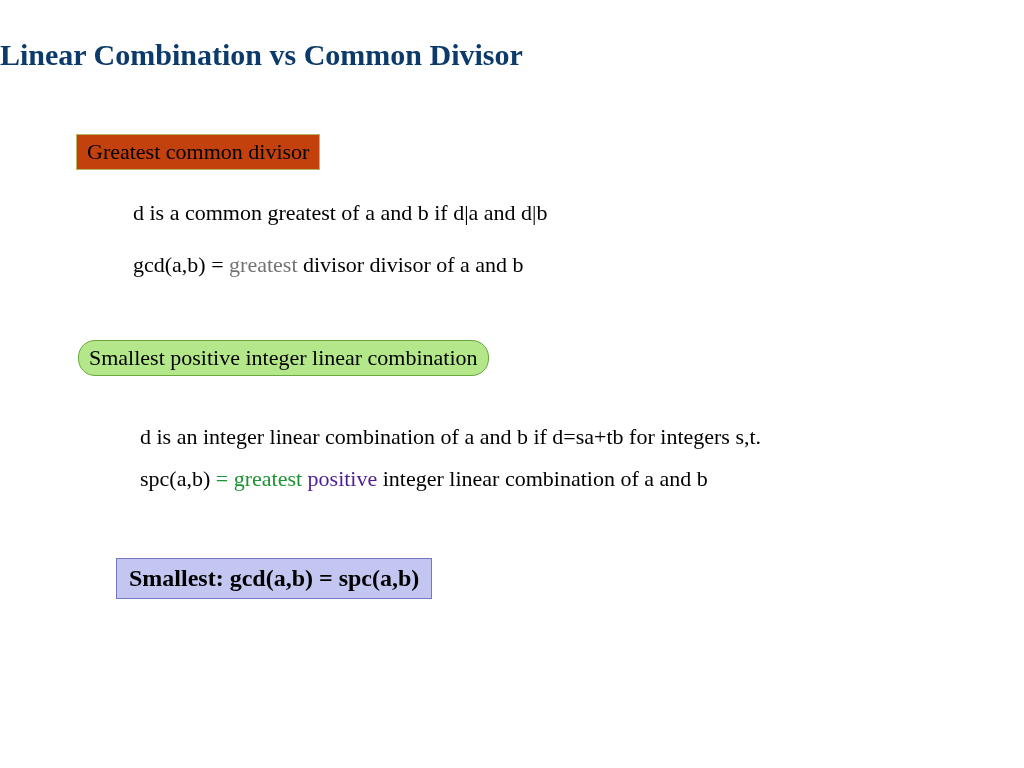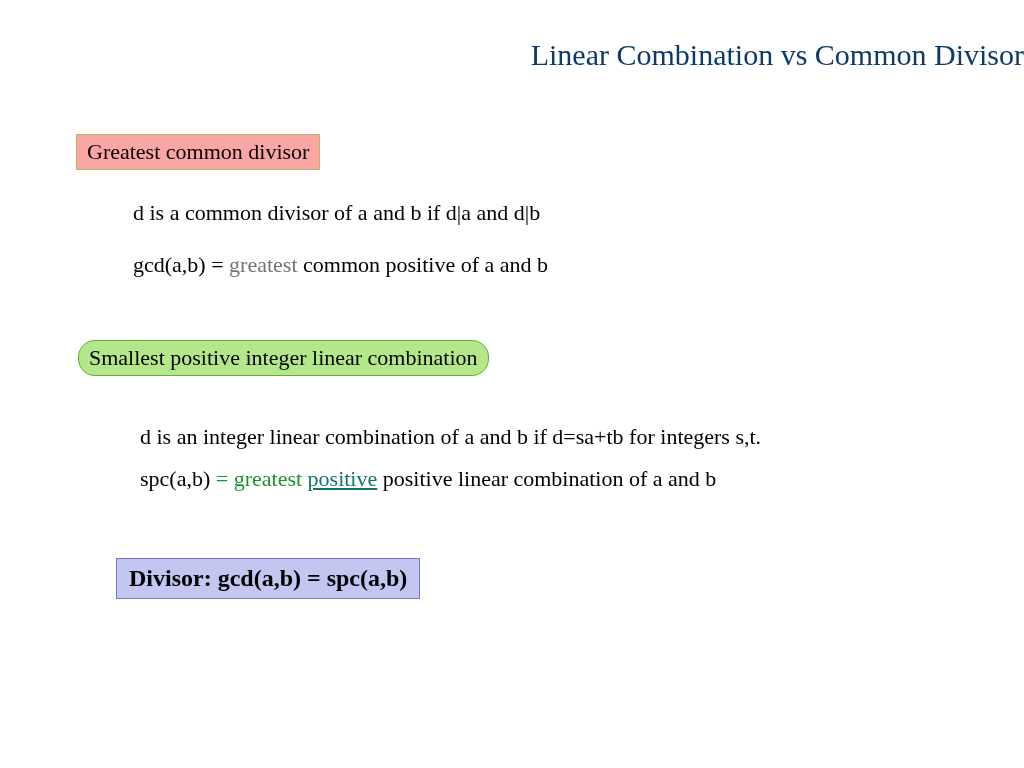--- a/index.html
+++ b/index.html
@@ -10,33 +10,32 @@
       font-family: "Comic Sans MS", "Comic Sans", cursive;
       color: #000000;
       position: relative;
       overflow: hidden;
     }
     .title {
       position: absolute;
       top: 38px;
       left: 0;
       right: 0;
-      text-align: right;
+      text-align: left;
       font-size: 30px;
-      font-weight: normal;
+      font-weight: bold;
       color: #0b3a6b;
-      padding-left: 12px;
     }
     .box {
       position: absolute;
       padding: 4px 10px;
       font-size: 22px;
     }
     .box-yellow {
-      background: #fca5a5;
+      background: #c2410c;
       border: 1px solid #b8b862;
     }
     .box-green {
       background: #b3e78a;
       border: 1px solid #6aa83e;
     }
     .box-blue {
       background: #c2c6f0;
       border: 1px solid #7478c0;
       font-weight: bold;
@@ -44,44 +43,44 @@
       padding: 6px 12px;
     }
     .line {
       position: absolute;
       font-size: 22px;
       color: #000000;
       white-space: nowrap;
     }
     .red { color: #737373; }
     .green-text { color: #1a9430; }
-    .purple { color: #0f766e; text-decoration: underline; }
+    .purple { color: #4c1d95; }
 
     #box-gcd { top: 134px; left: 76px; }
     #line-d-common { top: 200px; left: 133px; }
     #line-gcd-def { top: 252px; left: 133px; }
     #box-spc { top: 340px; left: 78px; border-radius: 17px; }
     #line-d-integer { top: 424px; left: 140px; }
     #line-spc-def { top: 466px; left: 140px; }
     #box-theorem { top: 558px; left: 116px; }
   </style>
 </head>
 <body>
 
 <div class="title">Linear Combination vs Common Divisor</div>
 
 <div id="box-gcd" class="box box-yellow">Greatest common divisor</div>
 
-<div id="line-d-common" class="line">d is a common divisor of a and b if d|a and d|b</div>
+<div id="line-d-common" class="line">d is a common greatest of a and b if d|a and d|b</div>
 
 <div id="line-gcd-def" class="line">
-  <span>gcd(a,b) = </span><span class="red">greatest</span><span> common positive of a and b</span>
+  <span>gcd(a,b) = </span><span class="red">greatest</span><span> divisor divisor of a and b</span>
 </div>
 
 <div id="box-spc" class="box box-green">Smallest positive integer linear combination</div>
 
 <div id="line-d-integer" class="line">d is an integer linear combination of a and b if d=sa+tb for integers s,t.</div>
 
 <div id="line-spc-def" class="line">
-  <span>spc(a,b) </span><span class="green-text">= </span><span class="green-text">greatest </span><span class="purple">positive</span><span> positive linear combination of a and b</span>
+  <span>spc(a,b) </span><span class="green-text">= </span><span class="green-text">greatest </span><span class="purple">positive</span><span> integer linear combination of a and b</span>
 </div>
 
-<div id="box-theorem" class="box box-blue">Divisor:  gcd(a,b) = spc(a,b)</div>
+<div id="box-theorem" class="box box-blue">Smallest:  gcd(a,b) = spc(a,b)</div>
 
 </body></html>

